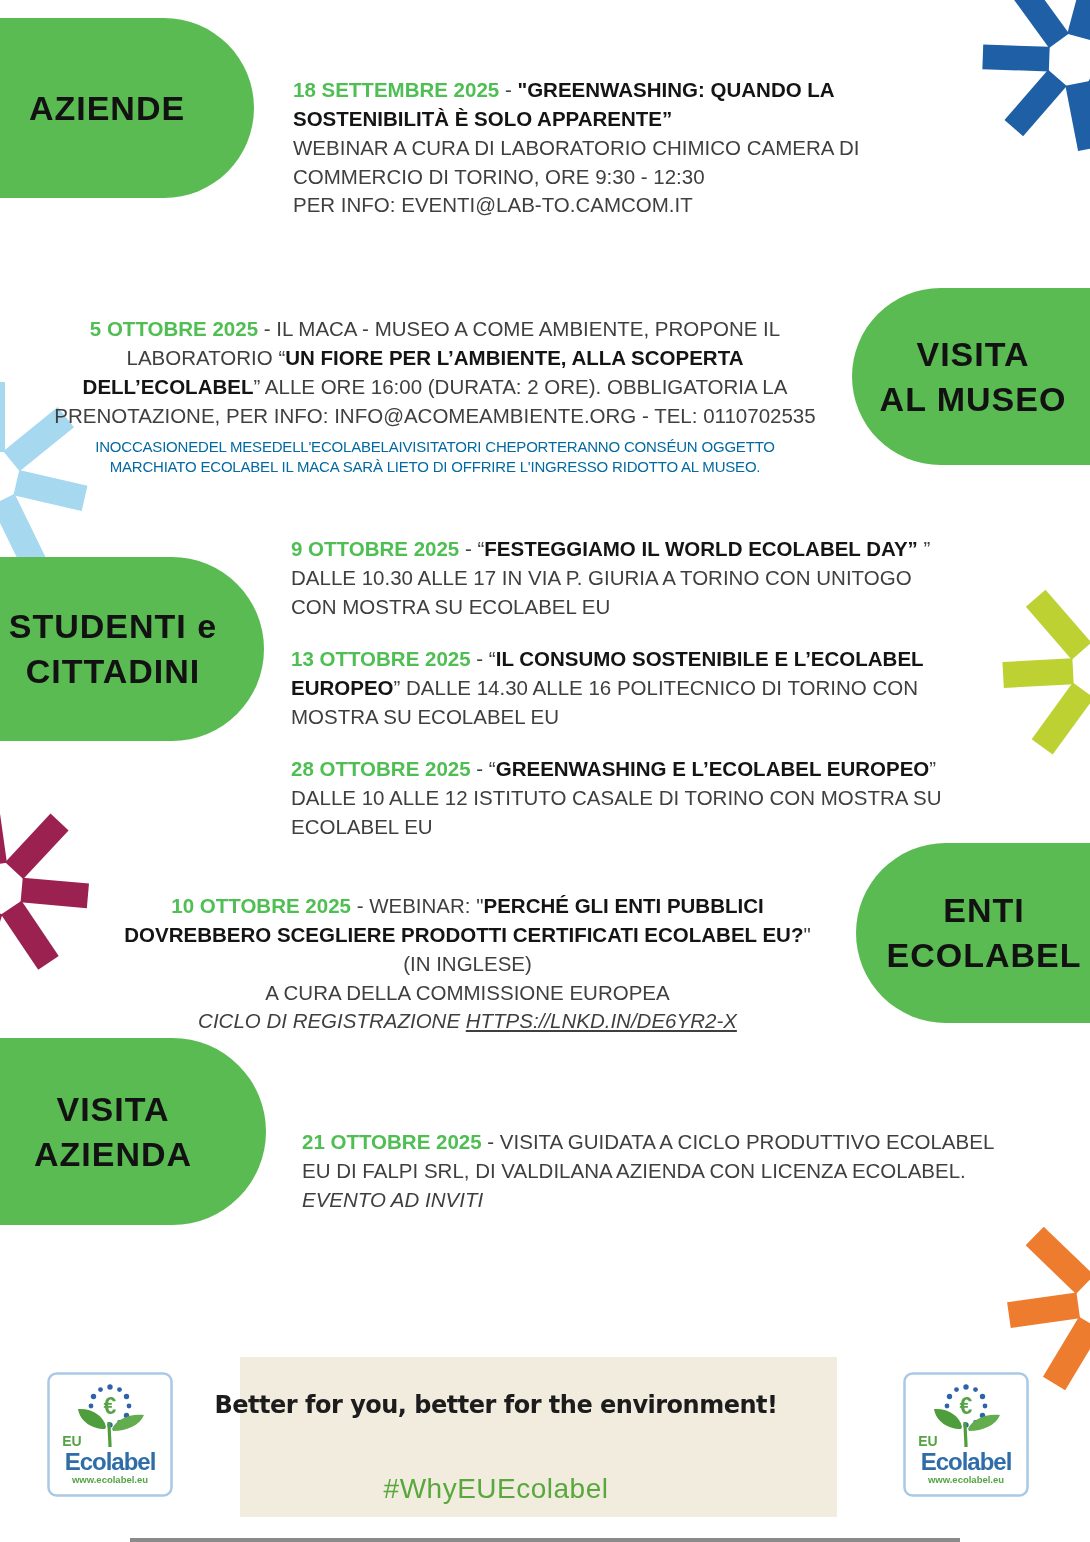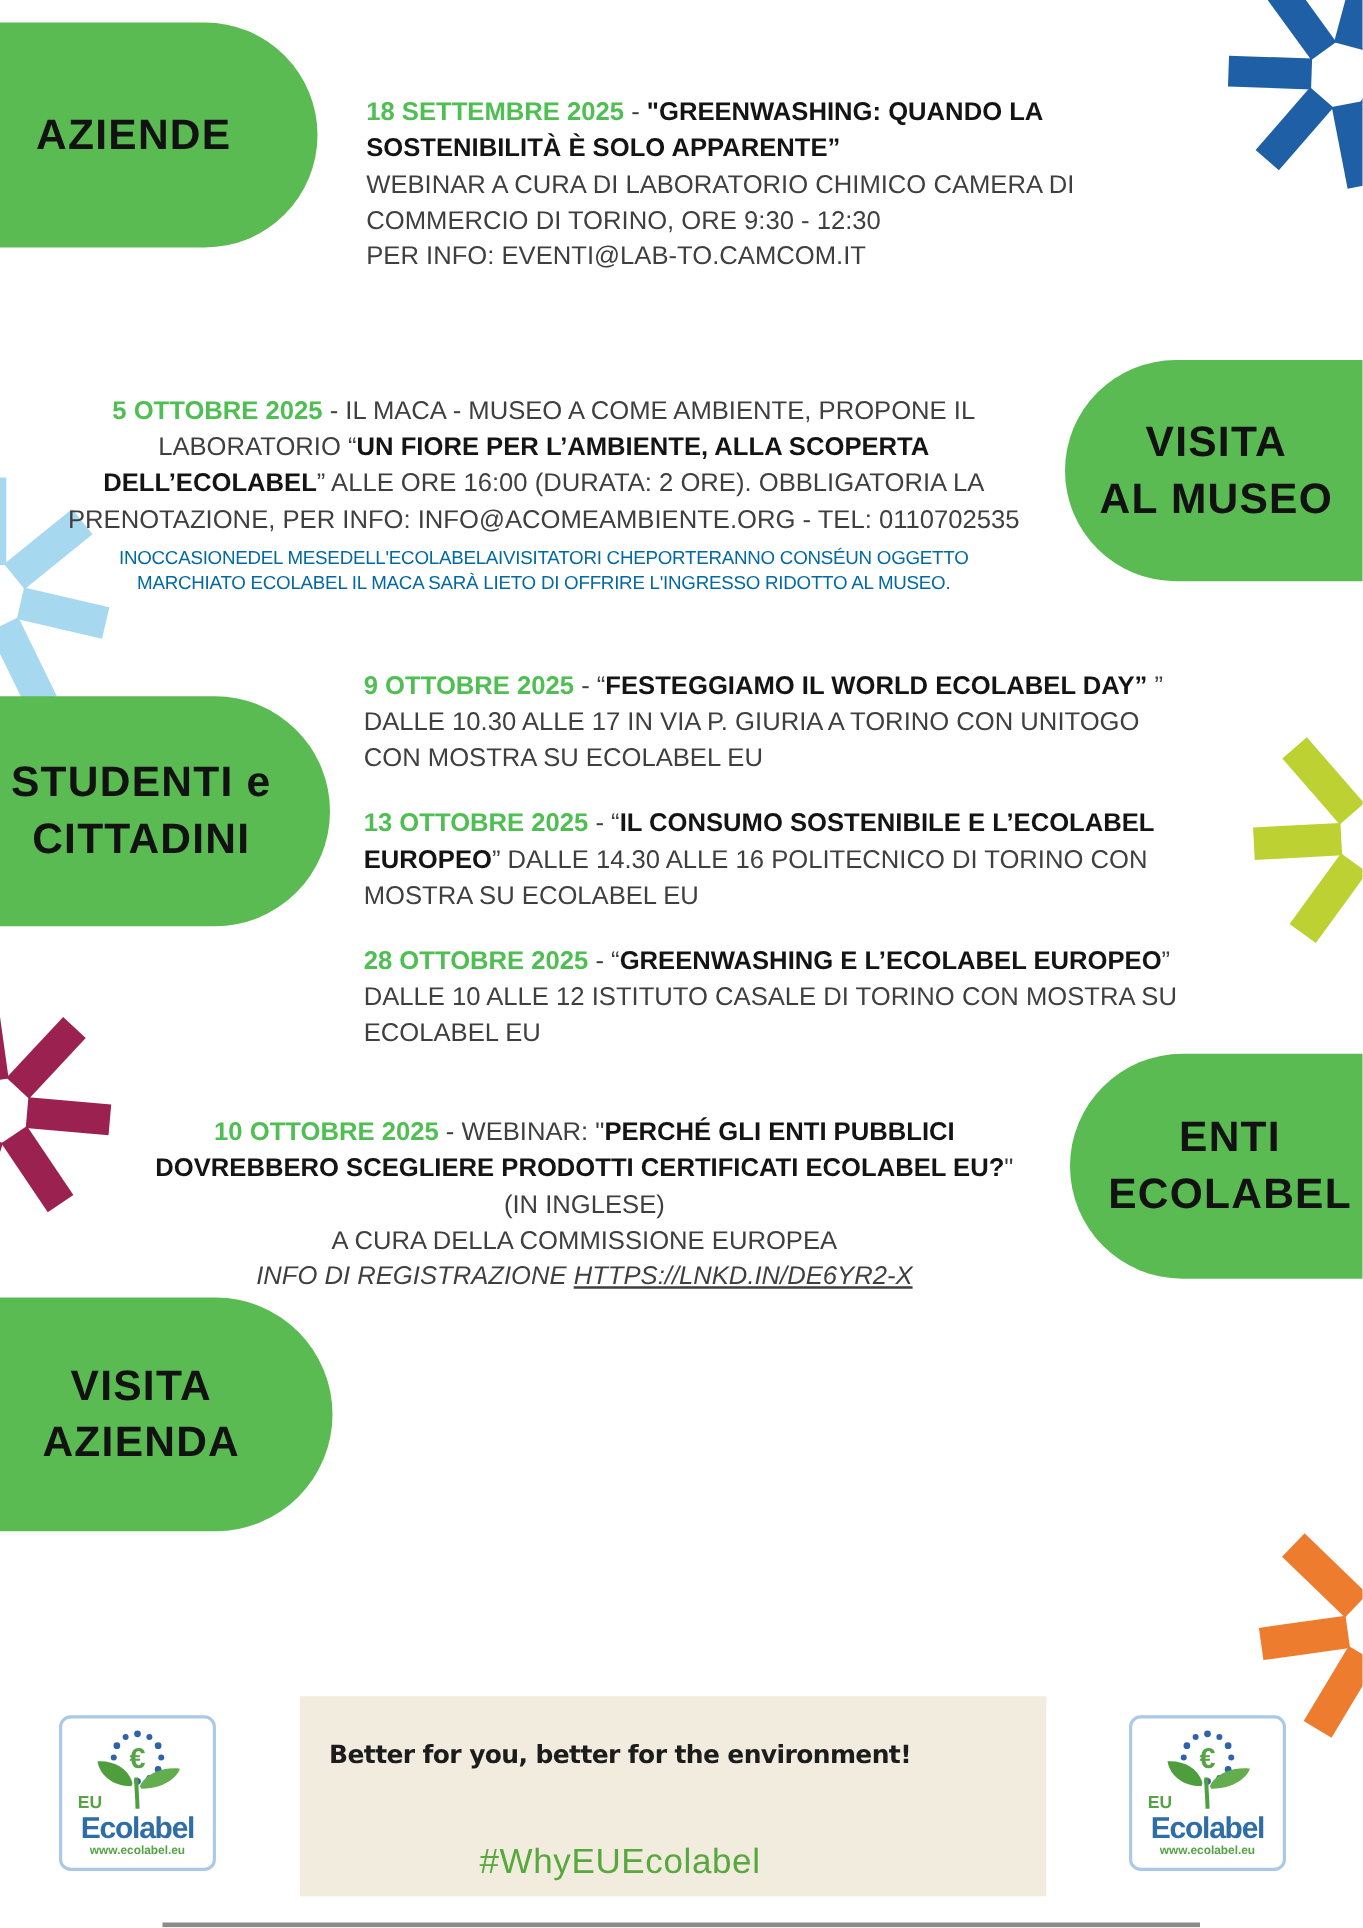--- a/index.html
+++ b/index.html
@@ -47,21 +47,21 @@
   .ast { position:absolute; }
 
   
   .tagline-box {
     position:absolute; left:240px; top:1357px; width:597px; height:160px;
     background:#f2ecdf; box-sizing:border-box;
     display:flex; flex-direction:column; align-items:center; justify-content:space-between;
     padding:34px 85px 12px 0;
   }
   .tagline {
-    font-family:"DejaVu Sans", sans-serif; font-weight:bold; font-size:20px;
+    font-family:"DejaVu Sans", sans-serif; font-weight:bold; font-size:24px;
     letter-spacing:-0.5px; color:#1c1c1c; white-space:nowrap;
   }
   .hashtag { font-size:28px; color:#58a83e; letter-spacing:0.5px; }
 
   .logo { position:absolute; width:126px; height:125px; }
   .logo-left  { left:47px;  top:1372px; }
   .logo-right { left:903px; top:1372px; }
   .logo text { font-family:"Liberation Sans", sans-serif; }
 
   .bottom-line { position:absolute; left:130px; top:1538px; width:830px; height:4px; background:#8a8a8a; }
@@ -258,24 +258,30 @@
 DALLE 10 ALLE 12 ISTITUTO CASALE DI TORINO CON MOSTRA SU
 ECOLABEL EU</span>
     
   </div>
 
   <div class="event ev6 right">
     <span class="date">10 OTTOBRE 2025</span><span> - WEBINAR: "</span><span class="strong">PERCHÉ GLI ENTI PUBBLICI
 DOVREBBERO SCEGLIERE PRODOTTI CERTIFICATI ECOLABEL EU?</span><span>"
 (IN INGLESE)
 A CURA DELLA COMMISSIONE EUROPEA
-</span><span class="it">INFO DI REGISTRAZIONE </span><span class="it ul">HTTPS://LNKD.IN/DE6YR2-X</span>
-    
-  </div>
-
+</span><span class="it">CICLO DI REGISTRAZIONE </span><span class="it ul">HTTPS://LNKD.IN/DE6YR2-X</span>
+    
+  </div>
+
+  <div class="event ev7">
+    <span class="date">21 OTTOBRE 2025</span><span> - VISITA GUIDATA A CICLO PRODUTTIVO ECOLABEL
+EU DI FALPI SRL, DI VALDILANA AZIENDA CON LICENZA ECOLABEL.
+</span><span class="strong"></span><span></span><span class="it">EVENTO AD INVITI</span>
+    
+  </div>
 
   <div class="tagline-box">
     <div class="tagline">Better for you, better for the environment!</div>
     <div class="hashtag">#WhyEUEcolabel</div>
   </div>
 
   <svg class="logo logo-left" viewBox="0 0 126 125">
     <rect x="1.5" y="1.5" width="123" height="122" rx="8" fill="#ffffff" stroke="#a9c9e6" stroke-width="2.5"></rect>
     <g>
       <g fill="#2f62a8">

